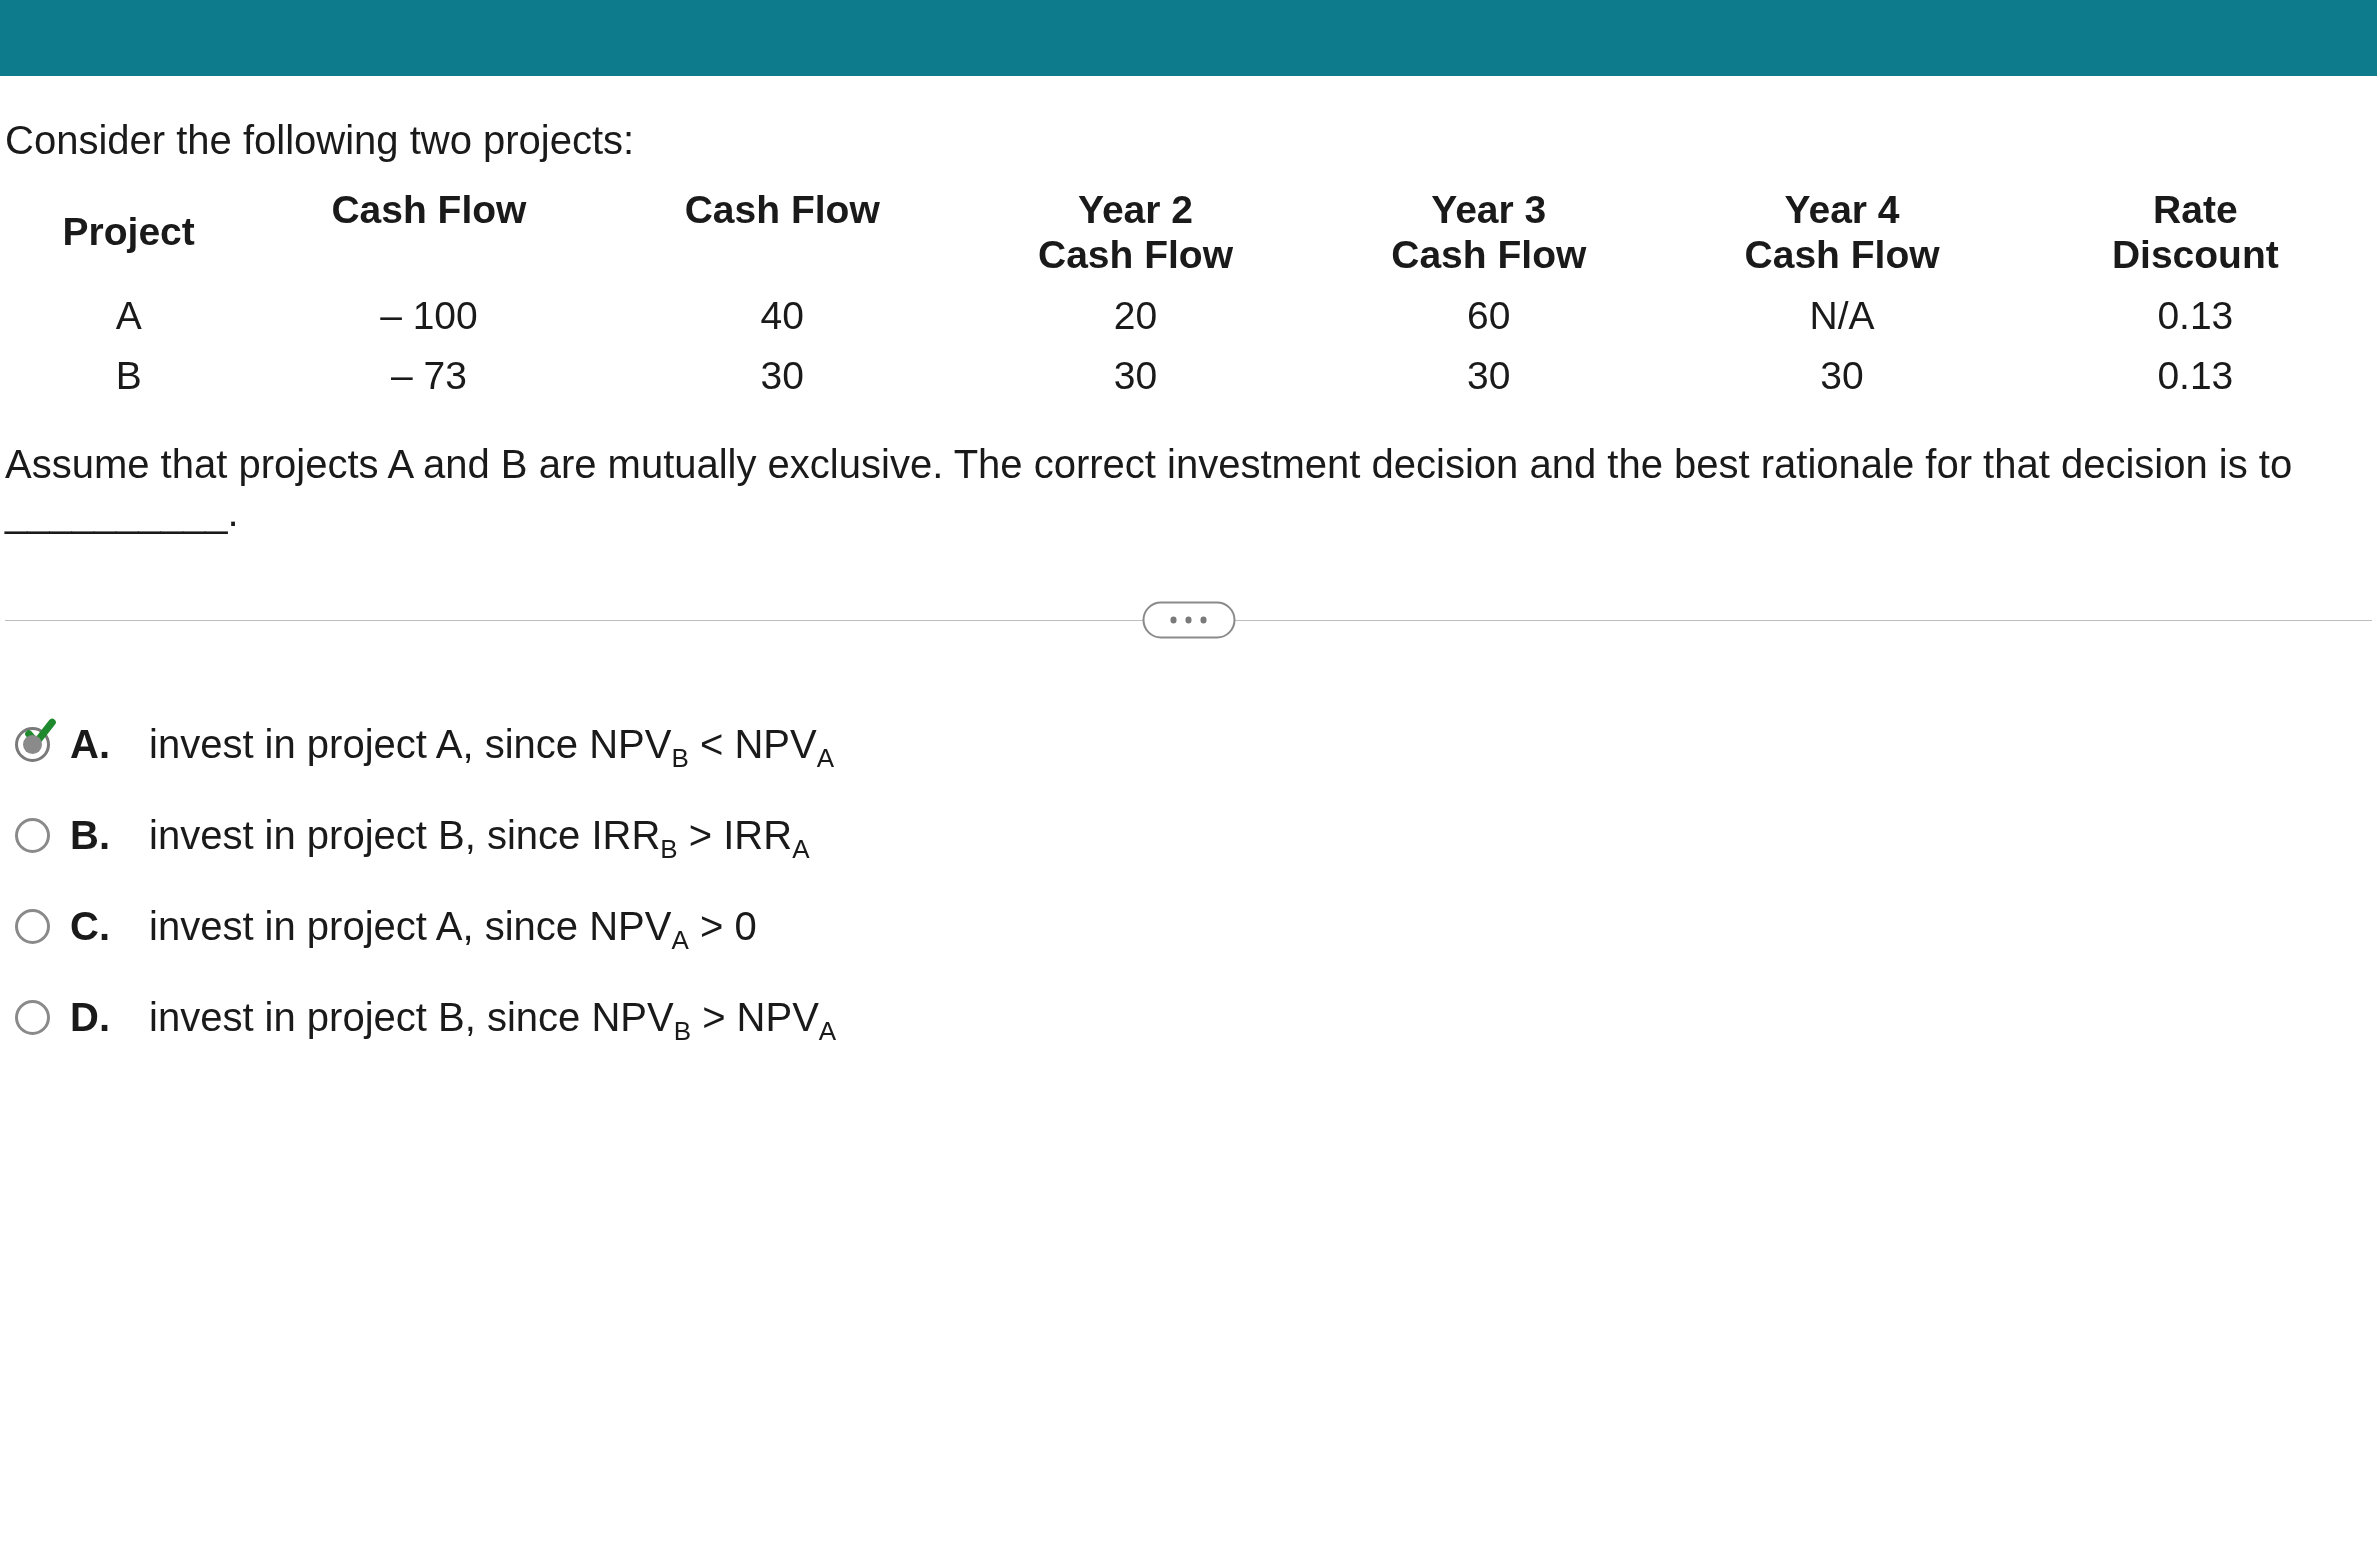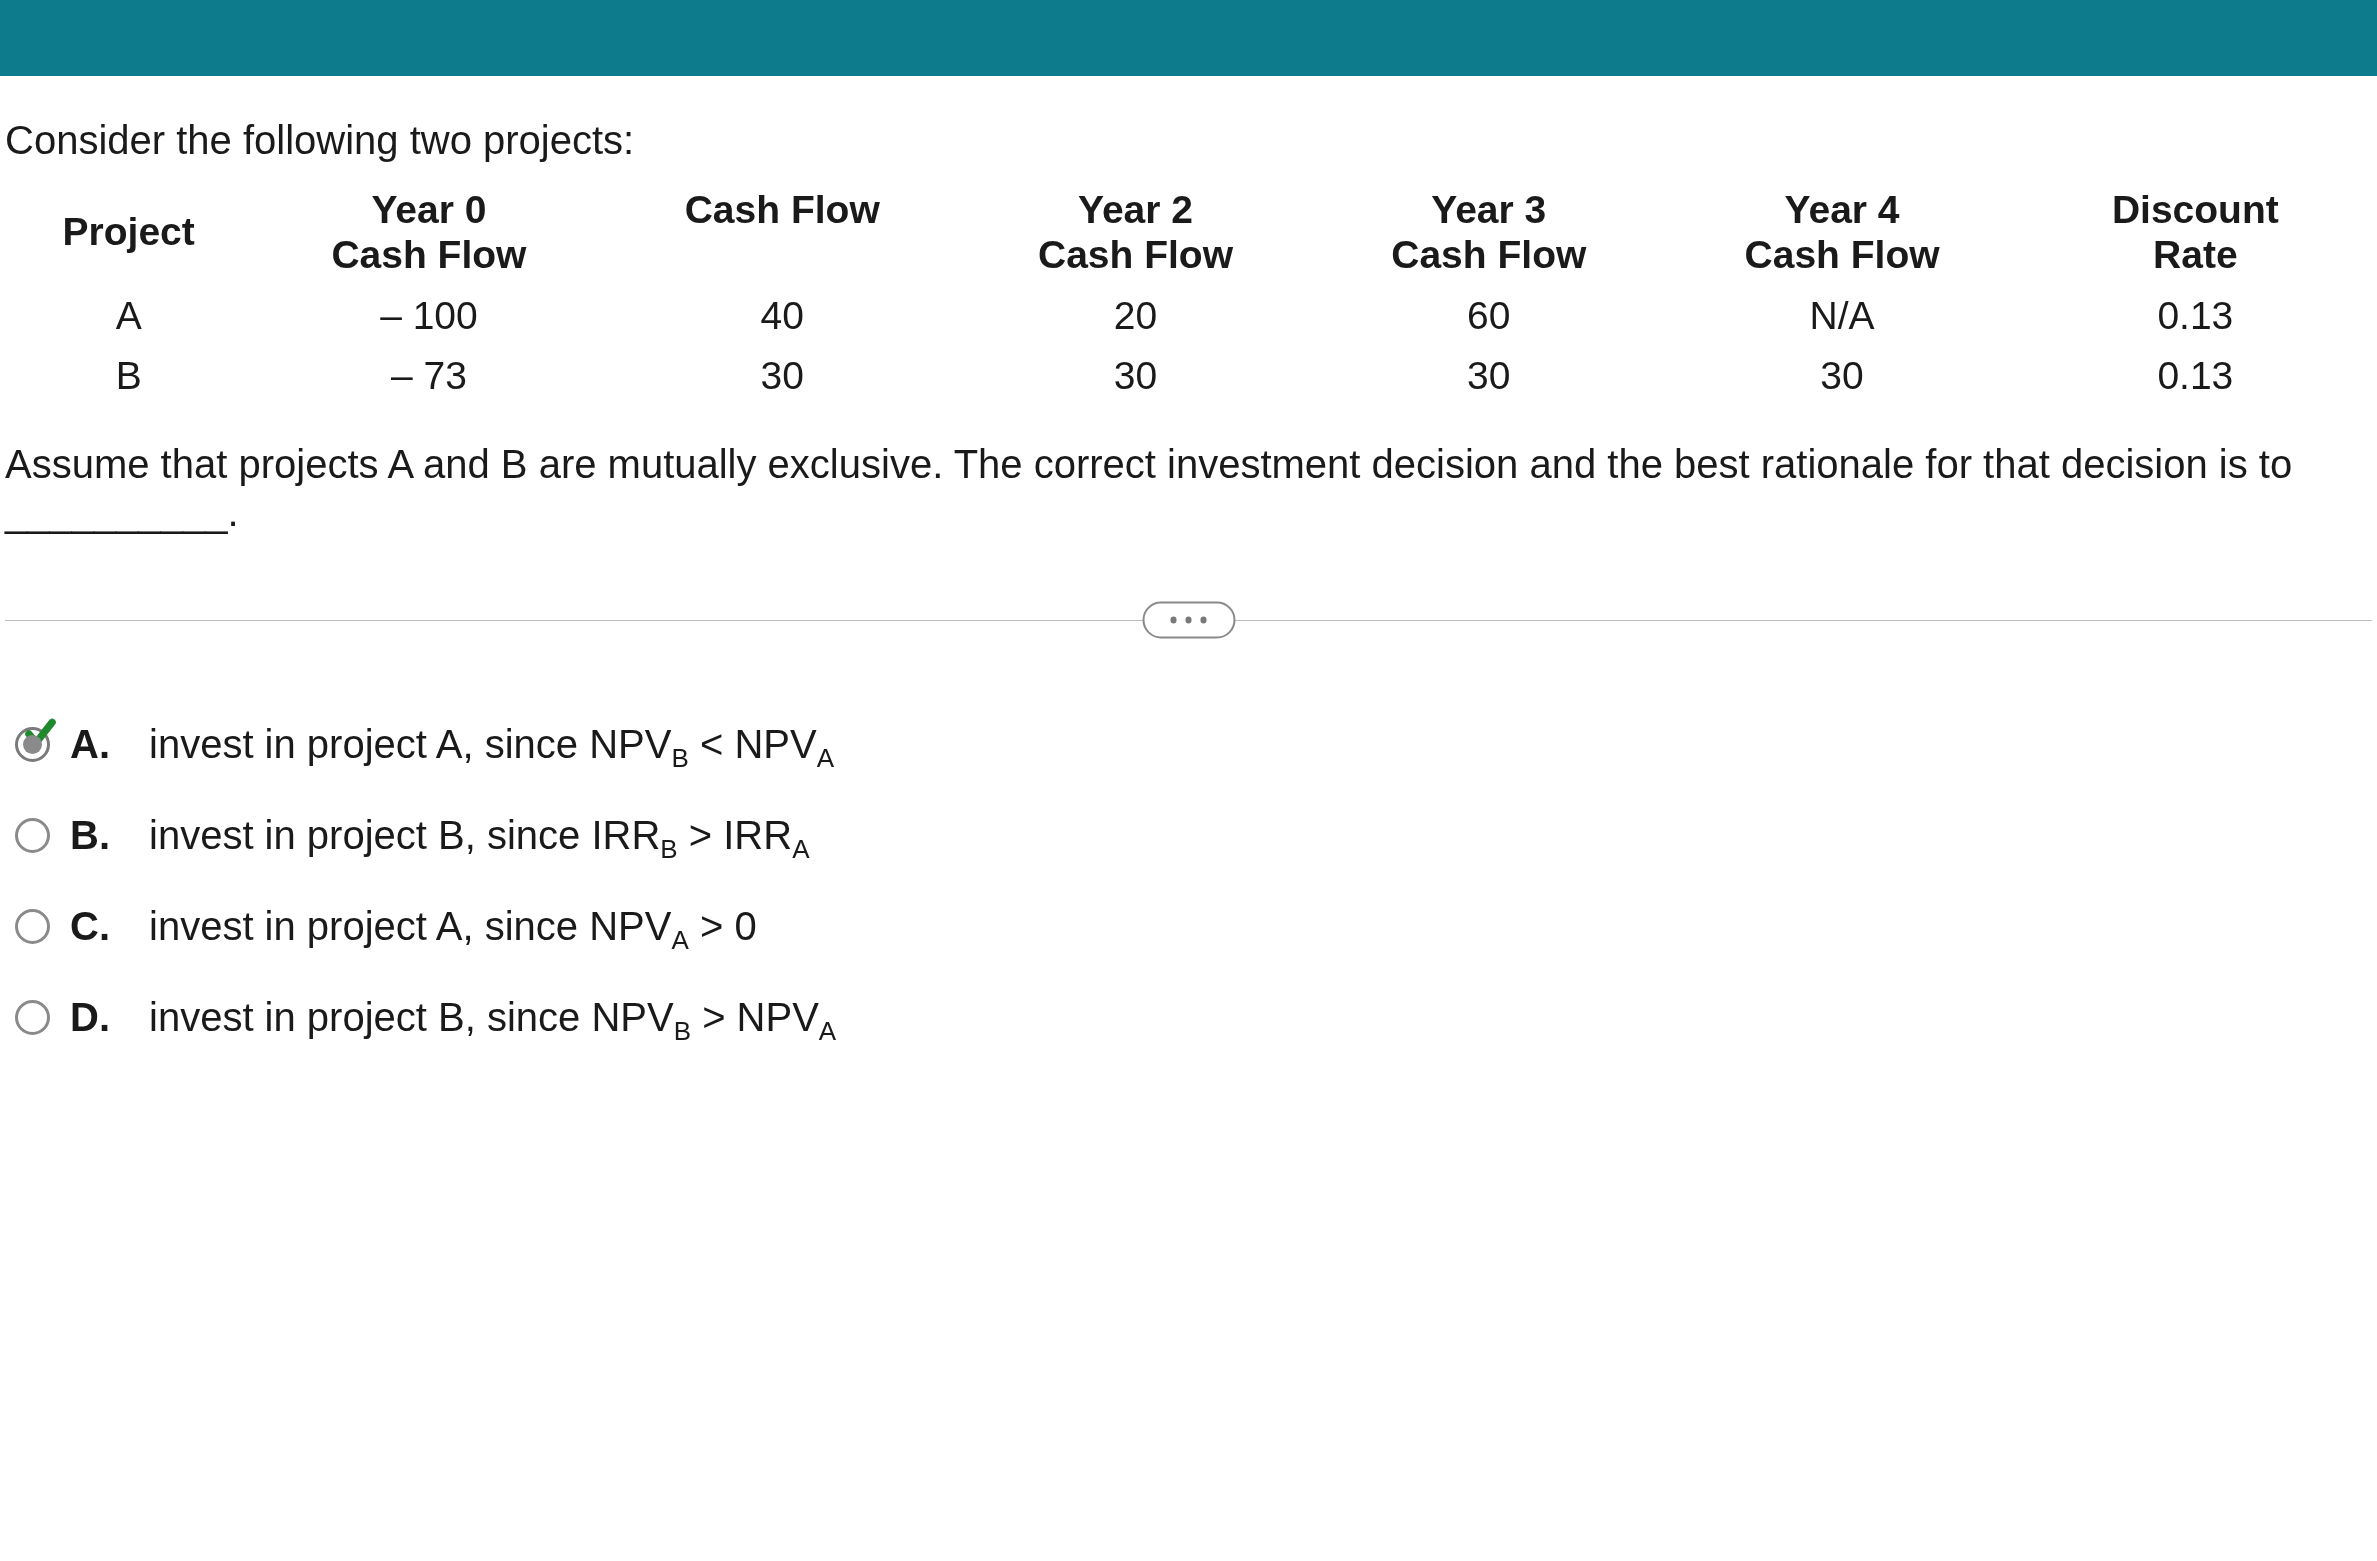--- a/index.html
+++ b/index.html
@@ -32,41 +32,40 @@
 
 <div class="header-bar"></div>
 
 <div class="content">
 
   <p class="intro">Consider the following two projects:</p>
 
   <div class="tbl">
     <div class="hd proj-label">Project</div>
     <div class="hd">
-        <span>Year 0</span>
         <span>Cash Flow</span>
       </div>
     <div class="hd">
         <span>Cash Flow</span>
       </div>
     <div class="hd">
         <span>Year 2</span>
         <span>Cash Flow</span>
       </div>
     <div class="hd">
         <span>Year 3</span>
         <span>Cash Flow</span>
       </div>
     <div class="hd">
         <span>Year 4</span>
         <span>Cash Flow</span>
       </div>
     <div class="hd">
+        <span>Rate</span>
         <span>Discount</span>
-        <span>Rate</span>
       </div>
 
     <div>A</div>
     <div>– 100</div>
     <div>40</div>
     <div>20</div>
     <div>60</div>
     <div>N/A</div>
     <div>0.13</div>
 

